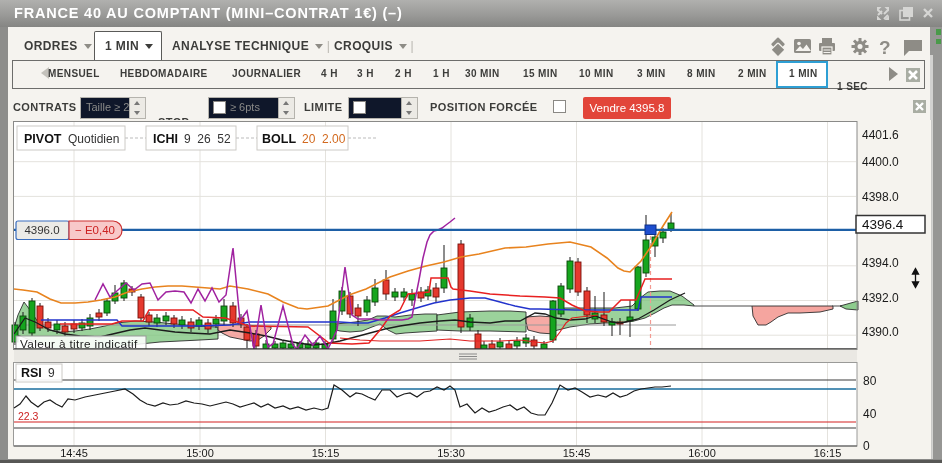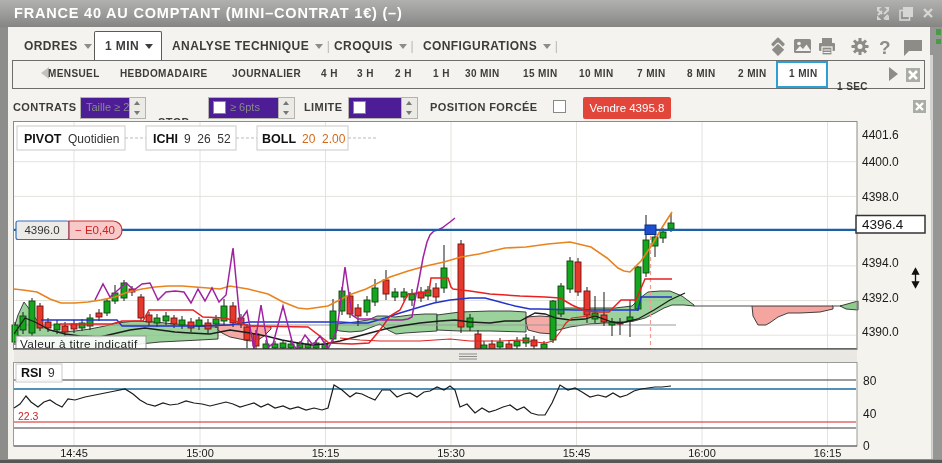--- a/index.html
+++ b/index.html
@@ -4,21 +4,21 @@
 html,body{margin:0;padding:0;background:#fff;}
 #w{position:relative;width:942px;height:463px;overflow:hidden;font-family:"Liberation Sans",sans-serif;background:#f5f3ef;}
 .abs{position:absolute;}
 .blab{font-weight:bold;color:#3c3c3a;font-size:12px;letter-spacing:0.4px;white-space:nowrap;}
 .tf{font-weight:bold;color:#3c3c3a;font-size:10px;letter-spacing:0.4px;white-space:nowrap;}
 .caret{display:inline-block;width:0;height:0;border-left:4.5px solid transparent;border-right:4.5px solid transparent;border-top:5.5px solid #8e8c86;vertical-align:middle;margin-left:6px;}
 .sep{color:#b9b7b1;font-weight:normal;}
 .spin{position:absolute;top:0;right:0;width:15px;height:100%;border-left:1px solid #b5b3ad;background:#eceae5;}
 .spin:before{content:"";position:absolute;left:3.5px;top:3px;width:0;height:0;border-left:3.5px solid transparent;border-right:3.5px solid transparent;border-bottom:4px solid #777;}
 .spin:after{content:"";position:absolute;left:3.5px;bottom:3px;width:0;height:0;border-left:3.5px solid transparent;border-right:3.5px solid transparent;border-top:4px solid #777;}
-.ibox{position:absolute;background:#4c1d95;border:1px solid #b5b3ad;height:20px;}
+.ibox{position:absolute;background:#0f172a;border:1px solid #b5b3ad;height:20px;}
 .cb{position:absolute;width:11px;height:11px;border:1.5px solid #8a8884;background:#fff;}
 </style></head>
 <body>
 <div id="w">
 
 <div class="abs" style="left:0;top:0;width:942px;height:27px;background:linear-gradient(#b0b0ae,#9a9a98 55%,#858583);border-bottom:1px solid #6d6d6b;"></div>
 <div class="abs" style="left:14px;top:5px;font-size:14.5px;font-weight:bold;color:#fff;letter-spacing:0.8px;">FRANCE 40 AU COMPTANT (MINI–CONTRAT 1€) (–)</div>
 <svg class="abs" style="left:872px;top:6px" width="64" height="15" viewBox="0 0 64 15">
 <g stroke="#d6d6d4" stroke-width="2" fill="none">
 <path d="M6 5 l4 4 M16 5 l-4 4 M6 10 l4-4 M16 10 l-4 4" transform="translate(0,-1)"></path>
@@ -38,21 +38,20 @@
 <div class="abs" style="left:936px;top:29px;width:5px;height:6px;background:#4a9a4a;"></div>
 <div class="abs" style="left:936px;top:39px;width:5px;height:5px;background:#4a9a4a;"></div>
 <div class="abs" style="left:930px;top:55px;width:3px;height:404px;background:#d2d2d0;"></div>
 
 <div class="abs" style="left:8px;top:27px;width:922px;height:33px;background:#f5f3ef;"></div>
 <div class="abs blab" style="left:24px;top:39px;">ORDRES<span class="caret"></span></div>
 <div class="abs" style="left:94px;top:31px;width:66px;height:31px;background:#fff;border:1px solid #5a5a58;border-bottom:none;border-radius:2px 2px 0 0;"></div>
 <div class="abs blab" style="left:105px;top:39px;">1 MIN<span class="caret" style="border-top-color:#3c3c3a;"></span></div>
 <div class="abs blab" style="left:172px;top:39px;">ANALYSE TECHNIQUE<span class="caret"></span><span class="sep">&nbsp;|</span></div>
 <div class="abs blab" style="left:334px;top:39px;">CROQUIS<span class="caret"></span><span class="sep">&nbsp;|</span></div>
-<div class="abs blab" style="left:423px;top:39px;">CONFIGURATIONS<span class="caret"></span><span class="sep">&nbsp;|</span></div>
 <svg width="160" height="26" viewBox="0 0 160 26" style="position:absolute;left:770px;top:34px">
 <g fill="#8e8c86">
 <g transform="translate(8,13)">
           <rect x="-7" y="-7" width="10" height="10" transform="rotate(45)" rx="1"></rect>
           <rect x="-3" y="-3" width="10" height="10" transform="rotate(45)" rx="1" stroke="#f5f3ef" stroke-width="1.2"></rect>
         </g>
 <rect x="24" y="5" width="17" height="14" rx="1.5"></rect>
         <circle cx="29" cy="9.5" r="1.8" fill="#f5f3ef"></circle>
         <path d="M25.5 17 l4.5-5 3 3 3.5-4.5 4.5 6.5z" fill="#f5f3ef"></path>
 <g>
@@ -85,21 +84,21 @@
 <div class="abs tf" style="left:48px;top:68px;">MENSUEL</div>
 <div class="abs tf" style="left:120px;top:68px;">HEBDOMADAIRE</div>
 <div class="abs tf" style="left:232px;top:68px;">JOURNALIER</div>
 <div class="abs tf" style="left:321px;top:68px;">4 H</div>
 <div class="abs tf" style="left:357px;top:68px;">3 H</div>
 <div class="abs tf" style="left:395px;top:68px;">2 H</div>
 <div class="abs tf" style="left:433px;top:68px;">1 H</div>
 <div class="abs tf" style="left:465px;top:68px;">30 MIN</div>
 <div class="abs tf" style="left:523px;top:68px;">15 MIN</div>
 <div class="abs tf" style="left:579px;top:68px;">10 MIN</div>
-<div class="abs tf" style="left:637px;top:68px;">7 MIN</div>
+<div class="abs tf" style="left:637px;top:68px;">3 MIN</div>
 <div class="abs tf" style="left:687px;top:68px;">8 MIN</div>
 <div class="abs tf" style="left:738px;top:68px;">2 MIN</div>
 <div class="abs" style="left:776px;top:61px;width:52px;height:27px;background:#fff;border:2.5px solid #2e9fd4;box-sizing:border-box;"></div>
 <div class="abs tf" style="left:789px;top:68px;">1 MIN</div>
 <div class="abs tf" style="left:837px;top:68px;margin-top:13px;">1 SEC</div>
 <div class="abs" style="left:889px;top:67px;width:0;height:0;border-top:7px solid transparent;border-bottom:7px solid transparent;border-left:9px solid #8e8c86;"></div>
 <div class="abs" style="left:906px;top:68px;width:14px;height:14px;background:#a9ada3;"></div>
 <svg class="abs" style="left:906px;top:68px" width="14" height="14">
       <path d="M3 3 l8 8 M11 3 l-8 8" stroke="#fff" stroke-width="2.6"></path>
     </svg>

